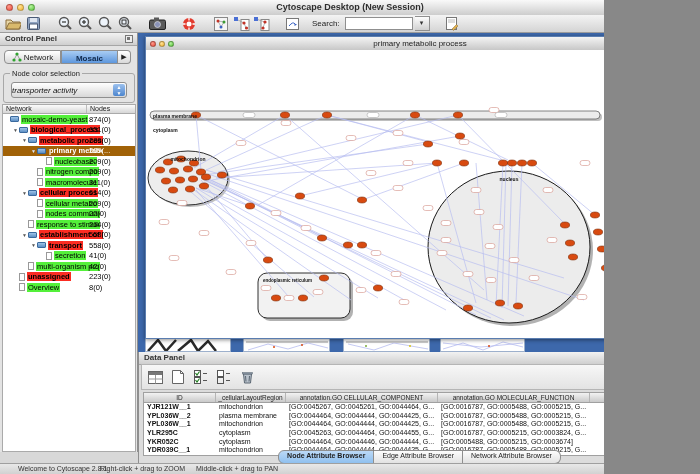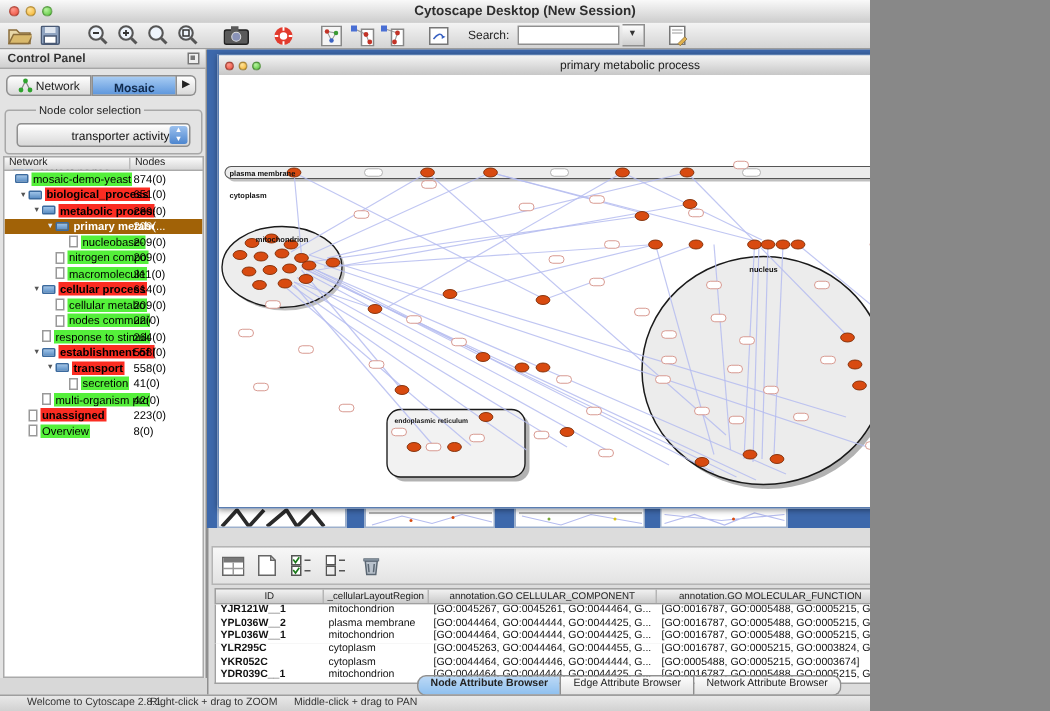--- a/index.html
+++ b/index.html
@@ -1,18 +1,18 @@
 <!DOCTYPE html>
 <html><head>
 <meta charset="utf-8">
 <style>
   html,body{margin:0;padding:0;background:#888;}
   .app{position:relative;width:580px;height:474px;background:#d8d8d8;
        font-family:"Liberation Sans",sans-serif;overflow:hidden;
-       -webkit-user-select:none;user-select:none;}
+       -webkit-user-select:none;user-select:none;padding-left:24px;}
 
   
   .titlebar{position:absolute;left:0;top:0;width:700px;height:15px;
     background:linear-gradient(#f9f9f9,#cdcdcd);border-bottom:1px solid #8f8f8f;}
   .title{position:absolute;left:0;right:0;top:2px;text-align:center;
     font-size:9px;font-weight:bold;color:#2e2e2e;}
   .lights{position:absolute;left:6px;top:4px;display:flex;gap:4px;}
   .light{width:7px;height:7px;border-radius:50%;border:1px solid rgba(0,0,0,.25);box-sizing:border-box;}
   .lr{background:radial-gradient(circle at 35% 30%,#ff9a8d,#ec4d3c);}
   .ly{background:radial-gradient(circle at 35% 30%,#ffe39a,#f5b42e);}
@@ -41,24 +41,24 @@
   .ctab{width:57px;height:14px;box-sizing:border-box;border:1px solid #8f8f8f;
      background:linear-gradient(#fff,#d9d9d9);font-size:8px;color:#222;
      display:flex;align-items:center;justify-content:center;gap:2px;}
   .ctab.first{border-radius:4px 0 0 4px;}
   .ctab.sel{background:linear-gradient(#a8ccf3,#5e97dd);font-weight:bold;color:#102a4d;align-items:flex-end;}
   .ctab-arrow{width:13px;height:14px;box-sizing:border-box;border:1px solid #8f8f8f;border-left:none;
      border-radius:0 4px 4px 0;background:linear-gradient(#fff,#d9d9d9);
      font-size:7px;text-align:center;line-height:12px;color:#222;}
 
   .fieldset{position:absolute;left:3px;top:40px;width:130px;height:28px;border:1px solid #a8a8a8;border-radius:3px;}
-  .legend{position:absolute;left:20px;top:-5px;background:#e3e3e3;padding:0 2px;font-size:7.5px;color:#222;}
+  .legend{position:absolute;left:6px;top:-5px;background:#e3e3e3;padding:0 2px;font-size:7.5px;color:#222;}
   .combo{position:absolute;left:7px;top:8px;width:114px;height:14px;border:1px solid #8f8f8f;border-radius:3px;
      background:linear-gradient(#fff,#d8d8d8);display:flex;align-items:center;}
-  .combo .cv{flex:1;text-align:right;font-size:8px;color:#111;}
+  .combo .cv{flex:1;text-align:left;font-size:8px;color:#111;font-style:italic;}
   .combo .stepper{width:12px;height:12px;margin-right:1px;border-radius:2px;
      background:linear-gradient(#9cc1ee,#4d86cf);color:#fff;font-size:5px;line-height:6px;text-align:center;}
 
   .chkrow{position:absolute;left:9px;top:75px;display:flex;align-items:center;gap:5px;}
   .chk{width:11px;height:11px;border-radius:2px;border:1px solid #2f5fa8;
      background:linear-gradient(#7db1ec,#2f6fd0);color:#fff;font-size:9px;line-height:11px;text-align:center;}
   .chklabel{font-size:8px;color:#111;}
 
   .treehead{position:absolute;left:2px;top:71px;width:134px;height:10px;display:flex;
      background:linear-gradient(#fbfbfb,#d6d6d6);border:1px solid #aaa;box-sizing:border-box;}
@@ -579,20 +579,24 @@
             <text x="363" y="131" font-size="5" font-weight="bold" fill="#111" font-family="Liberation Sans, sans-serif" text-anchor="middle">nucleus</text>
             <text x="117" y="232" font-size="4.5" font-weight="bold" fill="#111" font-family="Liberation Sans, sans-serif" text-anchor="start">endoplasmic reticulum</text>
             <text x="476" y="39" font-size="4.5" font-weight="bold" fill="#111" font-family="Liberation Sans, sans-serif" text-anchor="start">unassigned</text>
           </svg>
         <div class="grip"></div>
       </div>
     </div>
   </div>
 
   <div class="datapanel">
+    <div class="phead">
+      <span class="ptitle">Data Panel</span>
+      <span class="float-ico"></span>
+    </div>
     <div class="dp-toolbar">
       <span class="tbtn">
           <svg width="15" height="13">
             <rect x="0.5" y="0.5" width="14" height="12" fill="#fff" stroke="#666"></rect>
             <rect x="1" y="1" width="13" height="3" fill="#777"></rect>
             <line x1="0.5" y1="8" x2="14.5" y2="8" stroke="#999"></line>
             <line x1="7.5" y1="4" x2="7.5" y2="12.5" stroke="#999"></line>
           </svg>
         </span>
       <span class="tbtn">

